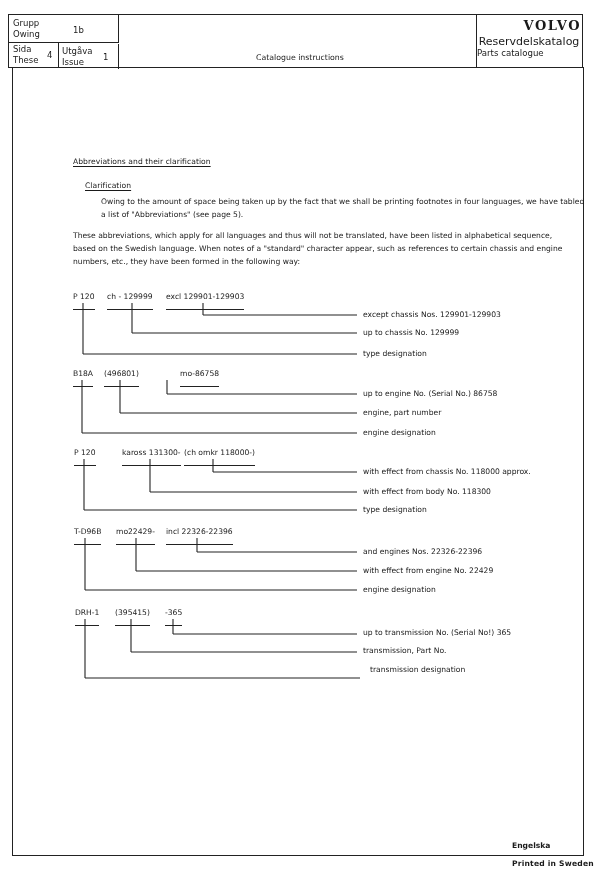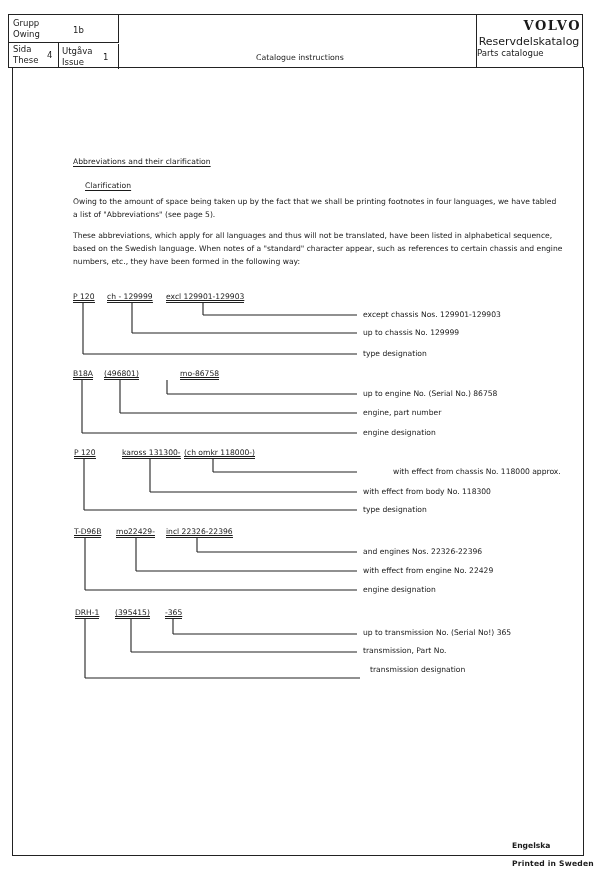--- a/index.html
+++ b/index.html
@@ -11,21 +11,21 @@
   .cell { position: absolute; box-sizing: border-box; }
   .lbl { font-size: 8.5px; line-height: 10px; }
   .frame { position: absolute; left: 12px; top: 67px; width: 572px; height: 789px;
            border-left: 1.5px solid #222; border-right: 1.5px solid #222; border-bottom: 1.5px solid #222;
            box-sizing: border-box; }
   .t { font-size: 7.6px; white-space: nowrap; letter-spacing: 0.05px; }
   .u { text-decoration: underline; text-underline-offset: 2px; }
   .para { position: absolute; left: 73px; width: 490px; font-size: 7.6px; line-height: 13px; }
   svg.diag { position: absolute; left: 0; top: 0; }
   .diag line { stroke: #222; stroke-width: 1.1; }
-  .code { position: absolute; font-size: 7.6px; white-space: nowrap; border-bottom: 1px solid #222; padding-bottom: 1px; text-decoration: underline; }
+  .code { position: absolute; font-size: 7.6px; white-space: nowrap; border-bottom: 1px solid #222; padding-bottom: 8px; }
   .expl { position: absolute; font-size: 7.6px; white-space: nowrap; }
 </style>
 </head>
 <body>
 
 <div class="header">
 
   <div class="cell" style="left:0; top:0; width:110px; height:28px; border-right:1.5px solid #222; border-bottom:1.5px solid #222;">
     <div class="abs lbl" style="left:4px; top:3px;">Grupp</div>
     <div class="abs lbl" style="left:4px; top:14px;">Owing</div>
@@ -50,21 +50,21 @@
     <div class="abs" style="left:0; width:100%; top:3px; text-align:right; font-family:'DejaVu Serif', serif; font-weight:bold; font-size:13px; letter-spacing:1.5px;">VOLVO</div>
     <div class="abs" style="left:0; width:100%; top:20px; text-align:center; font-size:11px;">Reservdelskatalog</div>
     <div class="abs" style="left:0; width:100%; top:33px; text-align:left; font-size:8.6px;">Parts catalogue</div>
   </div>
 </div>
 
 <div class="frame"></div>
 
 <div class="abs t u" style="left:73px; top:157px;">Abbreviations and their clarification</div>
 <div class="abs t u" style="left:73px; top:181px;margin-left:12px;">Clarification</div>
-<div class="para" style="top:195px;">Owing to the amount of space being taken up by the fact that we shall be printing footnotes in four languages, we have tabled a list of "Abbreviations" (see page 5).</div>
+<div class="para" style="top:195px;margin-left:28px;">Owing to the amount of space being taken up by the fact that we shall be printing footnotes in four languages, we have tabled a list of "Abbreviations" (see page 5).</div>
 <div class="para" style="top:229px;">These abbreviations, which apply for all languages and thus will not be translated, have been listed in alphabetical sequence, based on the Swedish language. When notes of a "standard" character appear, such as references to certain chassis and engine numbers, etc., they have been formed in the following way:</div>
 
 <svg class="diag" width="602" height="879">
 
   <g>
     <line x1="203" y1="303" x2="203" y2="315"></line>
       <line x1="203" y1="315" x2="357" y2="315"></line>
     <line x1="132" y1="303" x2="132" y2="333"></line>
       <line x1="132" y1="333" x2="357" y2="333"></line>
     <line x1="83" y1="303" x2="83" y2="354"></line>
@@ -123,21 +123,21 @@
   <div class="code" style="left:152px; top:369px;margin-left:28px;">mo-86758</div>
   <div class="expl" style="left:363px; top:389px;">up to engine No. (Serial No.) 86758</div>
   <div class="expl" style="left:363px; top:408px;">engine, part number</div>
   <div class="expl" style="left:363px; top:428px;">engine designation</div>
 </div>
 
 <div>
   <div class="code" style="left:74px; top:448px;">P 120</div>
   <div class="code" style="left:122px; top:448px;">kaross 131300-</div>
   <div class="code" style="left:184px; top:448px;">(ch omkr 118000-)</div>
-  <div class="expl" style="left:363px; top:467px;margin-left:30px;">with effect from chassis No. 118000 approx.</div>
+  <div class="expl" style="left:363px; top:467px;">with effect from chassis No. 118000 approx.</div>
   <div class="expl" style="left:363px; top:487px;">with effect from body No. 118300</div>
   <div class="expl" style="left:363px; top:505px;">type designation</div>
 </div>
 
 <div>
   <div class="code" style="left:74px; top:527px;">T-D96B</div>
   <div class="code" style="left:116px; top:527px;">mo22429-</div>
   <div class="code" style="left:166px; top:527px;">incl 22326-22396</div>
   <div class="expl" style="left:363px; top:547px;">and engines Nos. 22326-22396</div>
   <div class="expl" style="left:363px; top:566px;">with effect from engine No. 22429</div>

